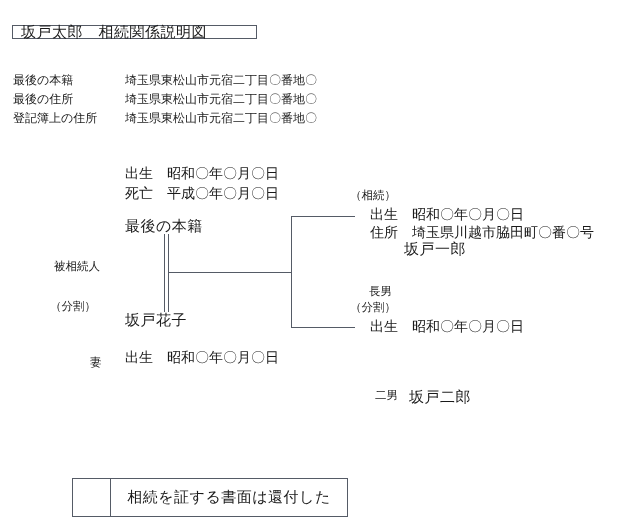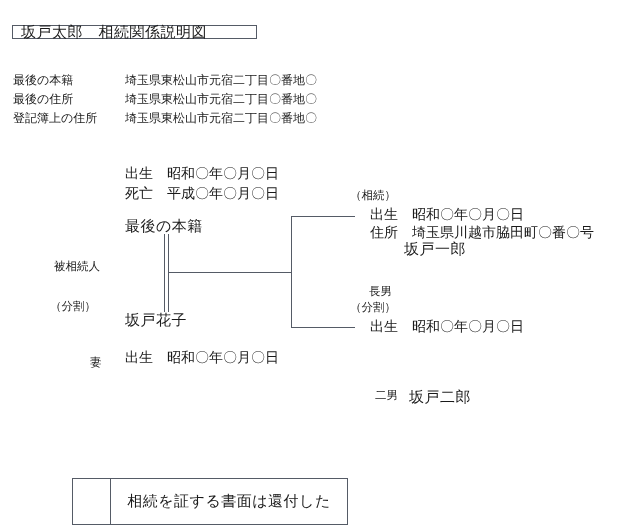--- a/index.html
+++ b/index.html
@@ -52,21 +52,21 @@
 
   
   .vline { position: absolute; width: 1px; background: #555b66; }
   .hline { position: absolute; height: 1px; background: #555b66; }
 
   
   #return-box {
     left: 72px;
     top: 478px;
     width: 276px;
-    height: 47px;
+    height: 39px;
     border: 1px solid #555b66;
     box-sizing: border-box;
     display: flex;
     align-items: stretch;
   }
   #return-stamp-cell {
     width: 38px;
     border-right: 1px solid #555b66;
     box-sizing: border-box;
   }

